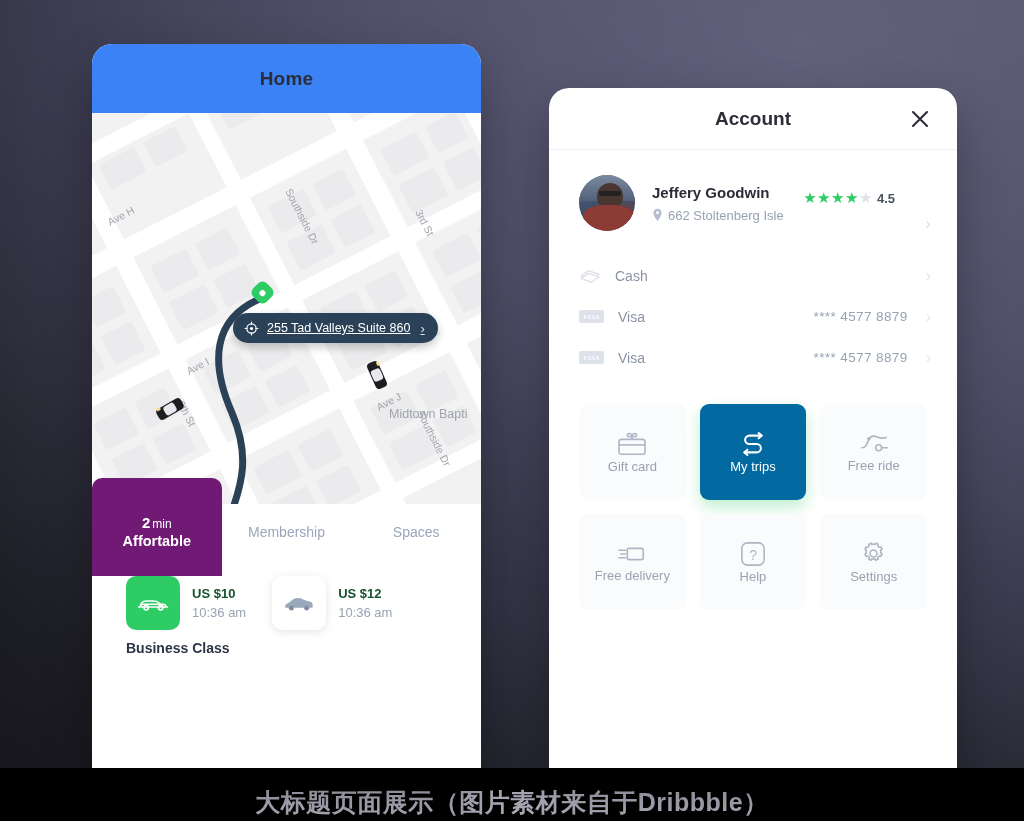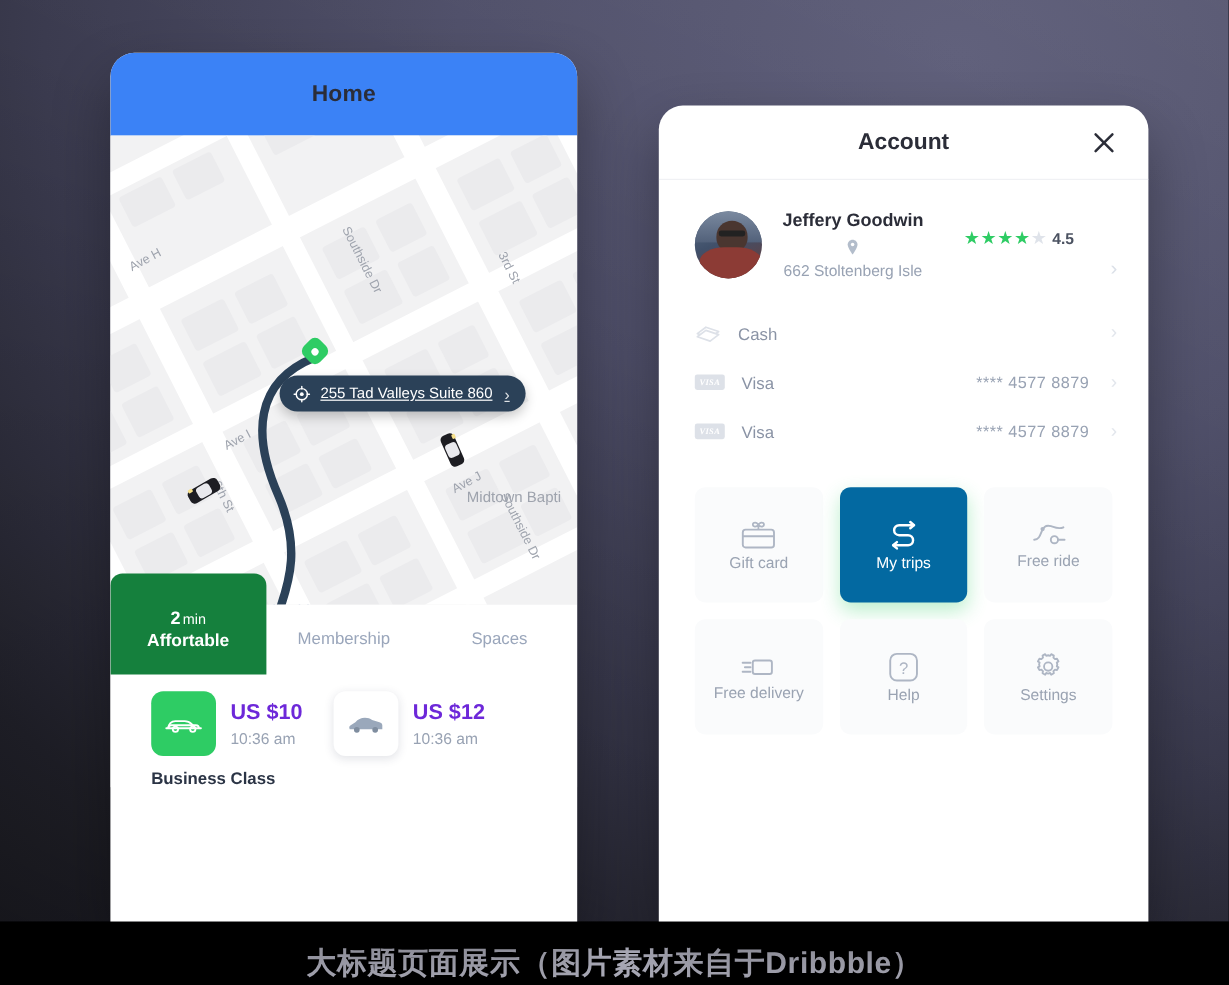--- a/index.html
+++ b/index.html
@@ -98,41 +98,41 @@
     color: #8aa3c4; font-size: 13px; white-space: nowrap;
   }
 
   
   .tabs { display: flex; height: 56px; background: #fff; position: relative; }
   .tab {
     flex: 1; display: flex; align-items: center; justify-content: center;
     font-size: 14px; color: #9aa6bb;
   }
   .tab.active {
-    background: #15803d;
+    background: #701a75;
     border-radius: 10px 10px 0 0;
     flex-direction: column; gap: 2px;
     color: #fff;
-    margin-top: -26px; padding-top: 8px; height: 84px; justify-content: center;
+    margin-top: -26px; padding-top: 8px; height: 98px; justify-content: center;
   }
   .tab-eta { font-size: 15px; font-weight: bold; }
   .tab-eta small { font-size: 12px; font-weight: normal; margin-left: 2px; }
   .tab-active-label { font-size: 14.5px; font-weight: bold; }
 
   
   .booking { background: #fff; padding: 16px 34px 0 34px; }
   .ride-row { display: flex; gap: 26px; }
   .ride { display: flex; align-items: center; gap: 12px; }
   .ride-tile {
     width: 54px; height: 54px; border-radius: 10px;
     display: flex; align-items: center; justify-content: center;
   }
   .ride-tile.sel { background: #2ecc64; }
   .ride-tile.unsel { background: #fff; box-shadow: 0 2px 8px rgba(40,50,80,.13); }
-  .ride-price { font-size: 18px; font-weight: bold; color: #6d28d9; }
+  .ride-price { font-size: 13px; font-weight: bold; color: #14532d; }
   .ride-time { font-size: 13px; color: #98a2b3; margin-top: 4px; }
   .ride-class { font-size: 14px; font-weight: bold; color: #2b3445; margin-top: 10px; }
   .book-btn {
     display: block; margin: 31px auto 0 auto;
     width: 192px; height: 50px; border: none; border-radius: 25px;
     background: #22c55e; color: #fff;
     font-family: inherit; font-size: 17px; font-weight: bold;
     cursor: pointer;
     box-shadow: 0 6px 14px rgba(34,197,94,.3);
   }
@@ -169,21 +169,21 @@
   }
   .avatar .av-sky {
     position: absolute; left: 0; top: 0; width: 56px; height: 26px;
     background: linear-gradient(180deg,#7b8aa0,#52617a);
   }
   .avatar .av-glass {
     position: absolute; left: 20px; top: 16px; width: 22px; height: 5px;
     background: #222; border-radius: 2px;
   }
   .p-name { font-size: 15px; font-weight: bold; color: #2b2d38; }
-  .p-addr { display: flex; align-items: center; gap: 5px; margin-top: 7px; font-size: 13px; color: #98a2b3; flex-direction: column; }
+  .p-addr { display: flex; align-items: center; gap: 5px; margin-top: 7px; font-size: 13px; color: #98a2b3; }
   .rating { position: absolute; right: 62px; top: 39px; display: flex; align-items: center; gap: 5px; }
   .stars { display: flex; gap: 1px; font-size: 15px; letter-spacing: -0.5px; }
   .star-on { color: #2ecc64; }
   .star-off { color: #dfe3ea; }
   .rating-val { font-size: 13px; color: #4a5160; font-weight: bold; }
   .row-chev { position: absolute; right: 26px; color: #dbe0e8; font-size: 17px; }
 
   
   .pay-list { padding: 10px 0 16px 0; }
   .pay-row {

